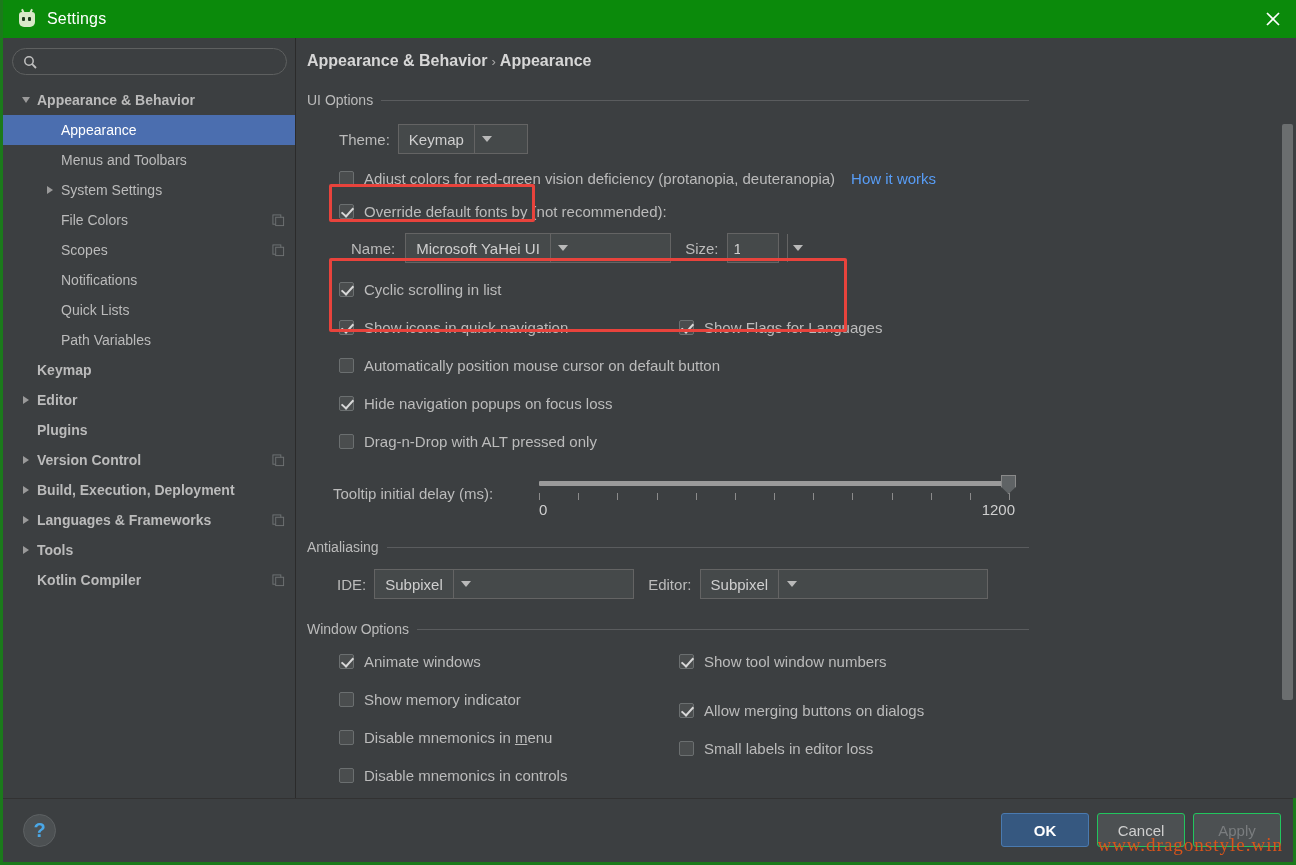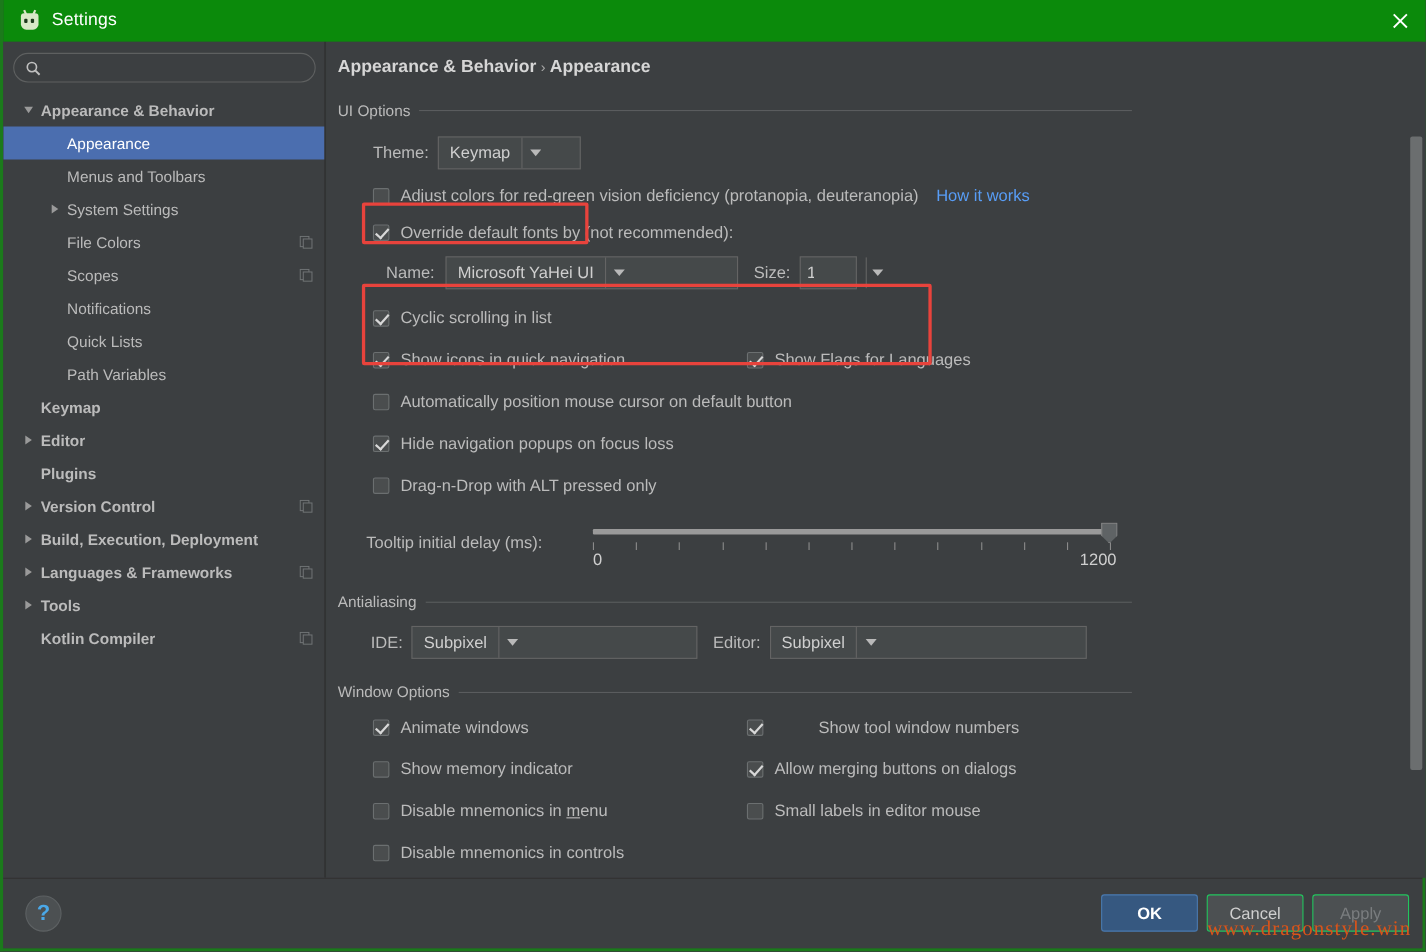--- a/index.html
+++ b/index.html
@@ -526,31 +526,31 @@
             <div class="cb-row" style="margin-bottom: 21px;">
               <span class="cb"></span>
               <span class="cb-label">Disable mnemonics in <u>m</u>enu</span>
             </div>
             <div class="cb-row" style="margin-bottom: 21px;">
               <span class="cb"></span>
               <span class="cb-label">Disable mnemonics in controls</span>
             </div>
           </div>
         <div id="wo-right" style="width:340px;">
-            <div class="cb-row" style="margin-bottom: 21px; gap: 40px;">
+            <div class="cb-row" style="margin-bottom: 32px;">
               <span class="cb checked"></span>
               <span class="cb-label">Show tool window numbers</span>
             </div>
             <div class="cb-row" style="margin-bottom: 21px;">
               <span class="cb checked"></span>
               <span class="cb-label">Allow merging buttons on dialogs</span>
             </div>
             <div class="cb-row" style="margin-bottom: 21px;">
               <span class="cb"></span>
-              <span class="cb-label">Small labels in editor mouse</span>
+              <span class="cb-label">Small labels in editor loss</span>
             </div>
           </div>
       </div>
     </div>
 
     <div class="vscroll">
       <div class="thumb" style="top:42px; height:576px;"></div>
     </div>
   </div>
 

